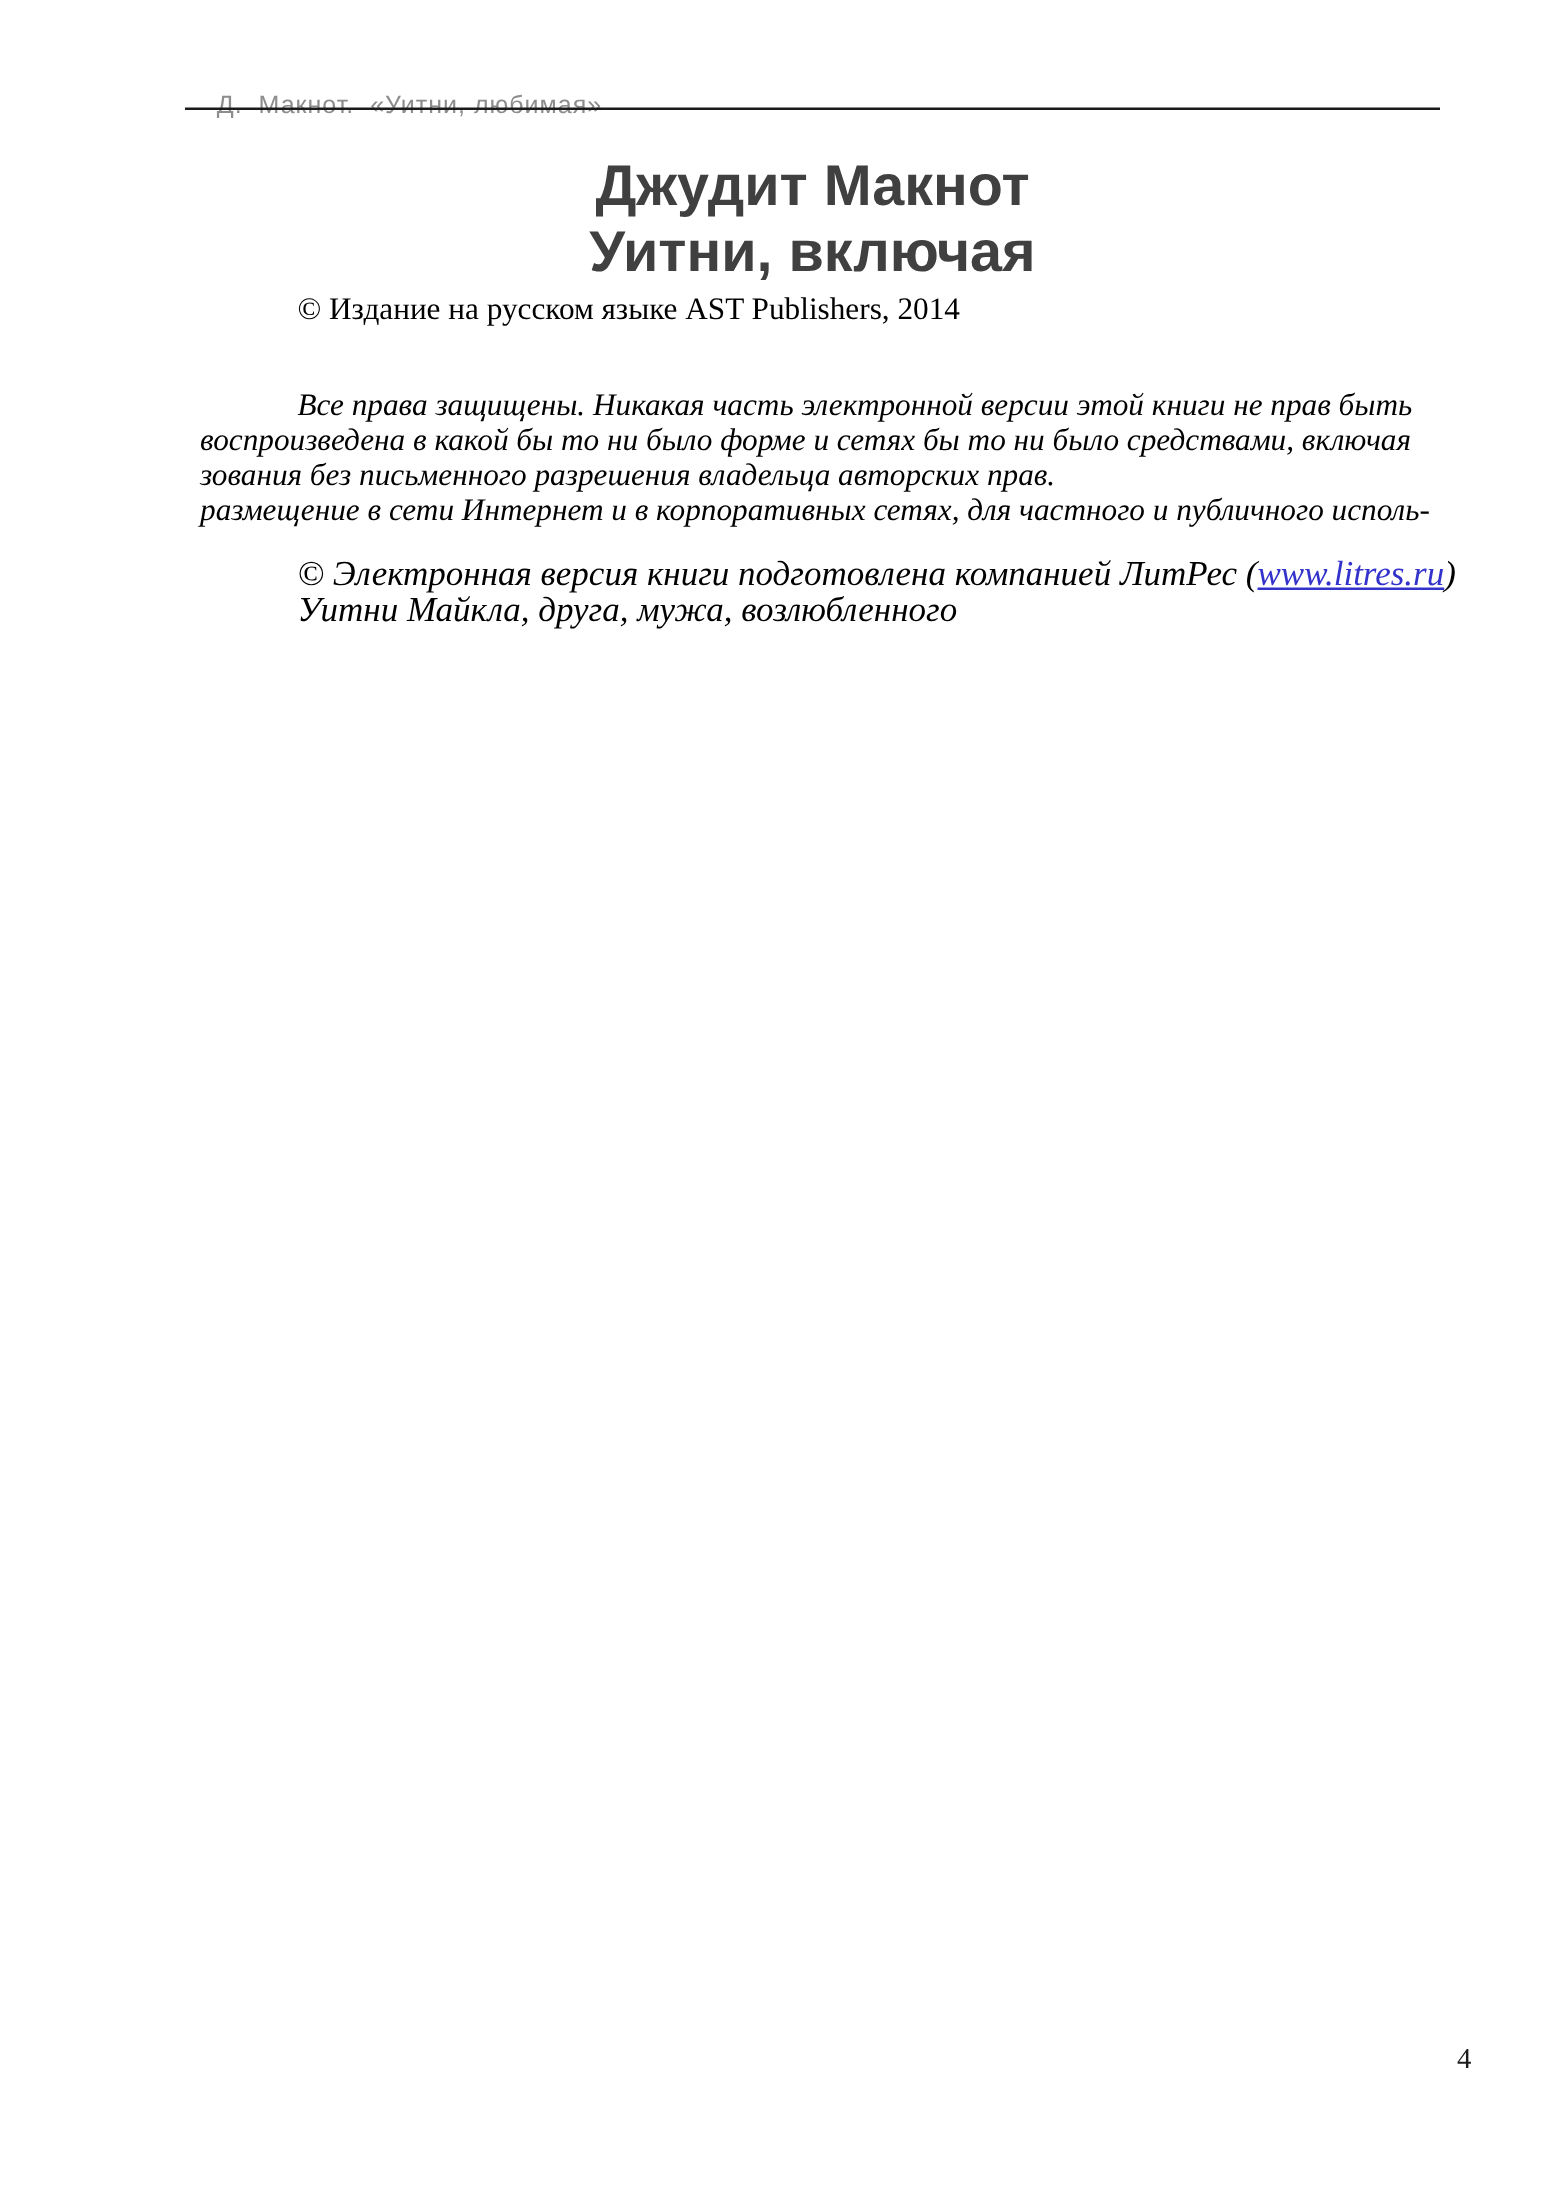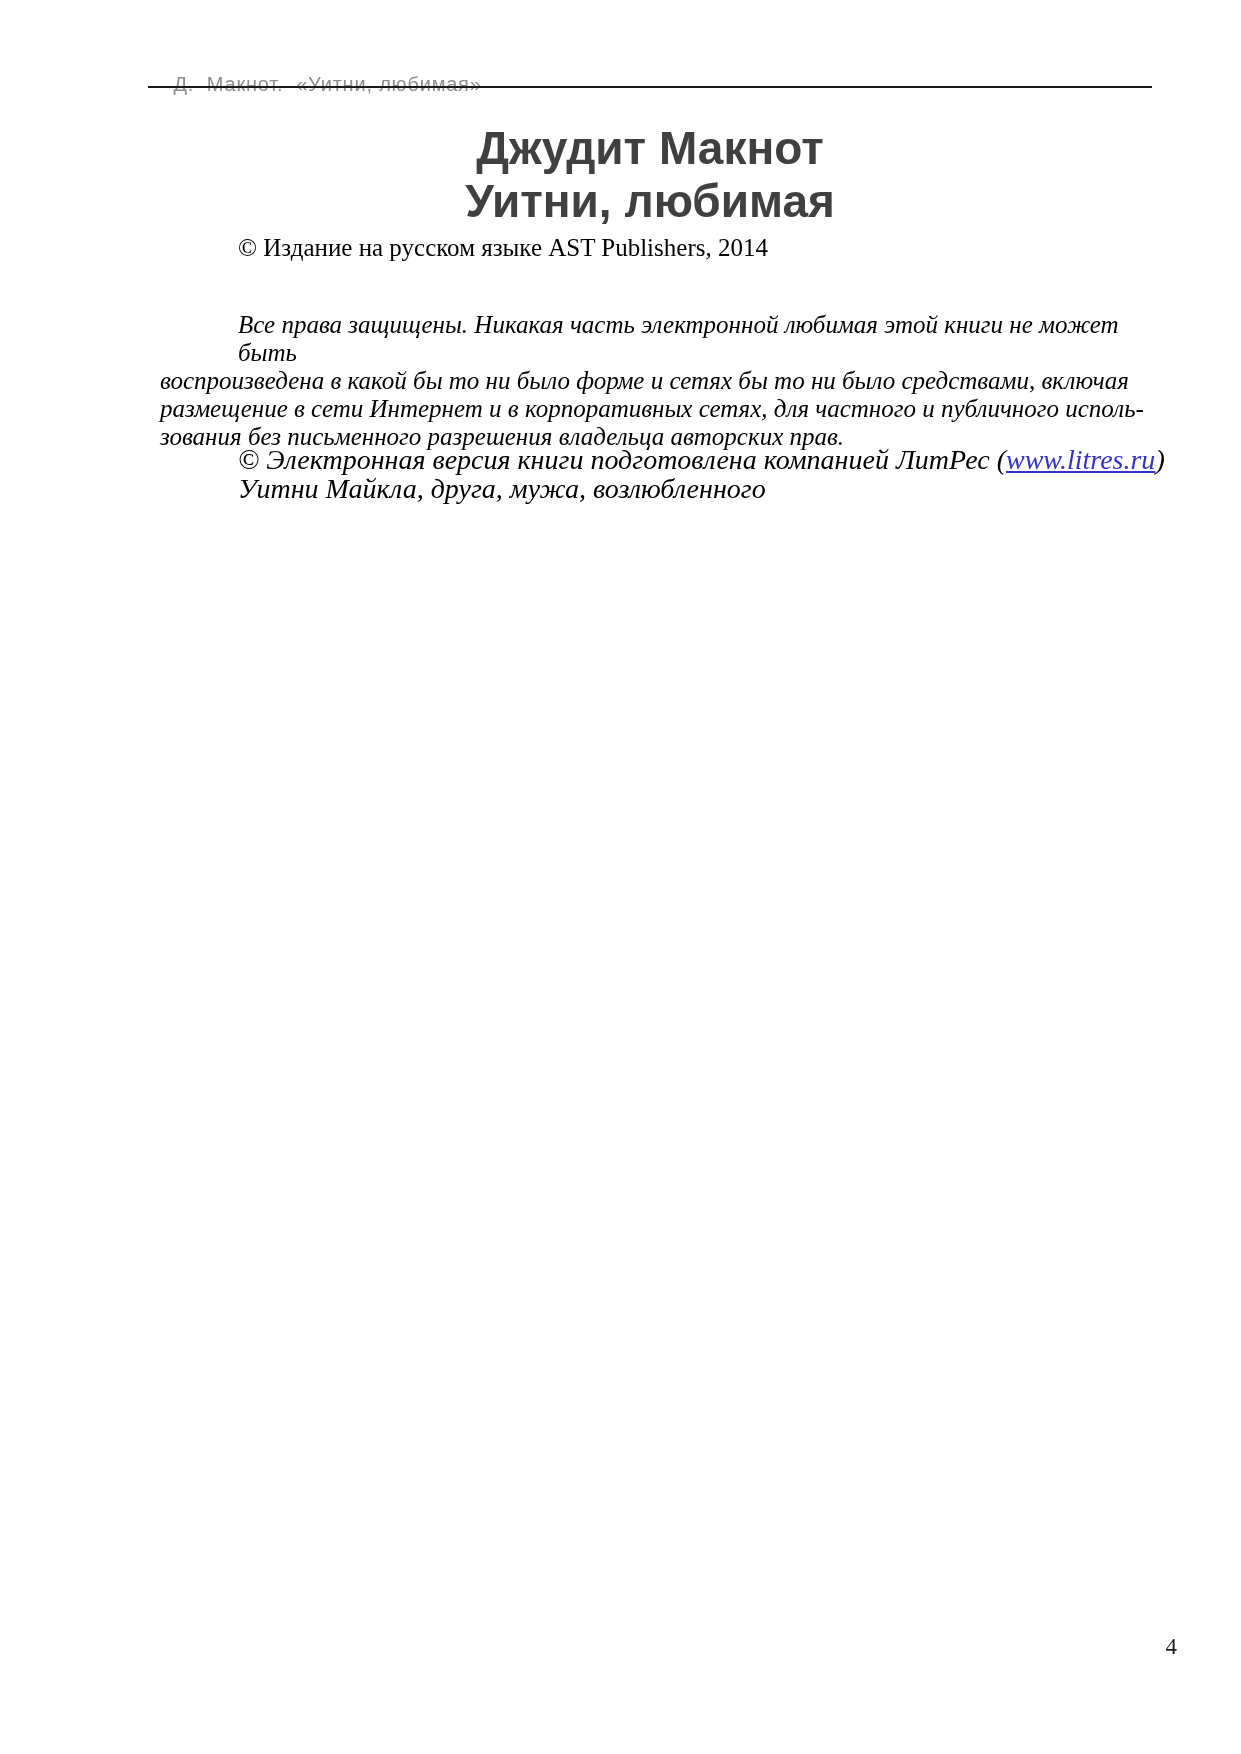--- a/index.html
+++ b/index.html
@@ -92,32 +92,32 @@
 <div class="page" style="background: rgb(255, 255, 255); padding-left: 25px;">
 
   <div class="running-header">
     <span style="color: rgb(141, 141, 141);">Д.  Макнот.  «Уитни, любимая»</span>
   </div>
 
   <div class="header-rule" style="background: rgb(26, 26, 26);"></div>
 
   <div class="book-title">
     <div>Джудит Макнот</div>
-    <div>Уитни, любимая</div>
+    <div>Уитни, включая</div>
   </div>
 
   <div class="copyright-block">
     <div class="indent">© Издание на русском языке AST Publishers, 2014</div>
   </div>
 
   <div class="rights-notice">
-    <div class="indent">Все права защищены. Никакая часть электронной любимая этой книги не может быть</div>
+    <div class="indent">Все права защищены. Никакая часть электронной версии этой книги не прав быть</div>
     <div>воспроизведена в какой бы то ни было форме и сетях бы то ни было средствами, включая</div>
+    <div>зования без письменного разрешения владельца авторских прав.</div>
     <div>размещение в сети Интернет и в корпоративных сетях, для частного и публичного исполь-</div>
-    <div>зования без письменного разрешения владельца авторских прав.</div>
   </div>
 
   <div class="ebook-credit">
     <div class="indent">
       <span>© Электронная версия книги подготовлена компанией ЛитРес (</span><a class="litres-link" style="color: rgb(51, 51, 204);">www.litres.ru</a><span>)</span>
     </div>
     <div class="indent">Уитни Майкла, друга, мужа, возлюбленного</div>
   </div>
 
   <div class="page-number">4</div>

